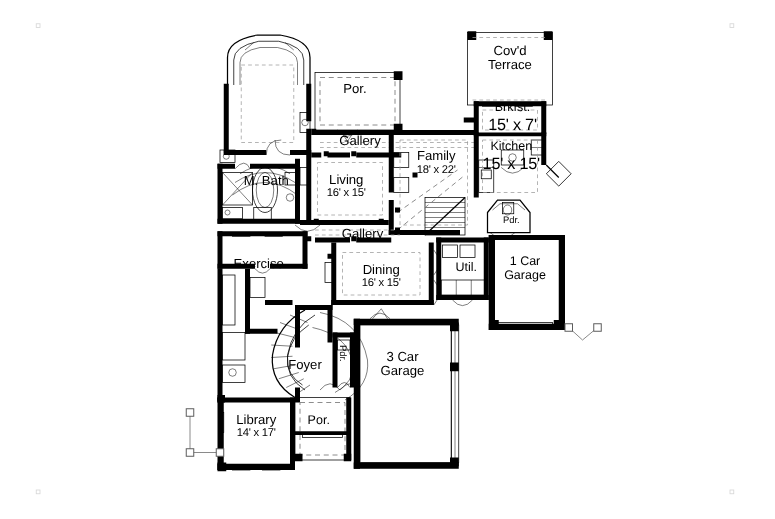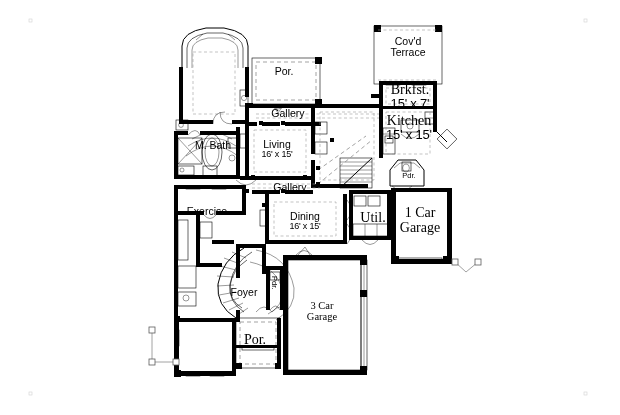--- a/index.html
+++ b/index.html
@@ -35,21 +35,21 @@
   }
   .room-label .nm {
     display: block;
     font-size: 10.5px;
   }
   .room-label .dim {
     display: block;
     font-size: 9px;
     letter-spacing: -0.2px;
   }
-  .lbl-small .nm { font-size: 14px; font-family: Liberation Serif, serif; }
+  .lbl-small .nm { font-size: 10px; }
   .lbl-small .dim { font-size: 13px; }
   .lbl-tiny .nm { font-size: 7.5px; }
   .lbl-vert {
     position: absolute;
     font-size: 7.5px;
     color: #000;
     writing-mode: vertical-rl;
     text-orientation: mixed;
     white-space: nowrap;
     pointer-events: none;
@@ -443,20 +443,24 @@
   <div class="room-label lbl-small" style="left:388px; top:82px; width:44px;">
     <span class="nm">Brkfst.</span>
     <span class="dim">15' x 7'</span>
   </div>
 
   <div class="room-label lbl-small" style="left:386px; top:113px; width:46px;">
     <span class="nm">Kitchen</span>
     <span class="dim">15' x 15'</span>
   </div>
 
+  <div class="room-label" style="left:322px; top:120px; width:54px;">
+    <span class="nm">Family</span>
+    <span class="dim">18' x 22'</span>
+  </div>
 
   <div class="room-label" style="left:252px; top:139px; width:50px;text-align:center;">
     <span class="nm">Living</span>
     <span class="dim">16' x 15'</span>
   </div>
 
   <div class="room-label" style="left:184px; top:140px; width:58px;">
     <span class="nm">M. Bath</span>
   </div>
 
@@ -479,29 +483,33 @@
 
   <div class="room-label lbl-small" style="left:398px; top:205px; width:44px;">
     <span class="nm">1 Car</span>
     <span class="nm">Garage</span>
   </div>
 
   <div class="room-label lbl-tiny" style="left:396px; top:172px; width:26px;">
     <span class="nm">Pdr.</span>
   </div>
 
-  <div class="room-label" style="left:300px; top:300px; width:44px;font-family:Liberation Serif, serif;">
+  <div class="room-label" style="left:300px; top:281px; width:44px;">
     <span class="nm">3 Car</span>
     <span class="nm">Garage</span>
   </div>
 
   <div class="room-label" style="left:224px; top:287px; width:40px;">
     <span class="nm">Foyer</span>
   </div>
 
+  <div class="room-label" style="left:180px; top:331px; width:50px;">
+    <span class="nm">Library</span>
+    <span class="dim">14' x 17'</span>
+  </div>
 
   <div class="room-label lbl-small" style="left:238px; top:332px; width:34px;">
     <span class="nm">Por.</span>
   </div>
 
   <div class="lbl-vert" style="left:270px; top:276px;">
     <span>Pdr.</span>
   </div>
 
 </div>

